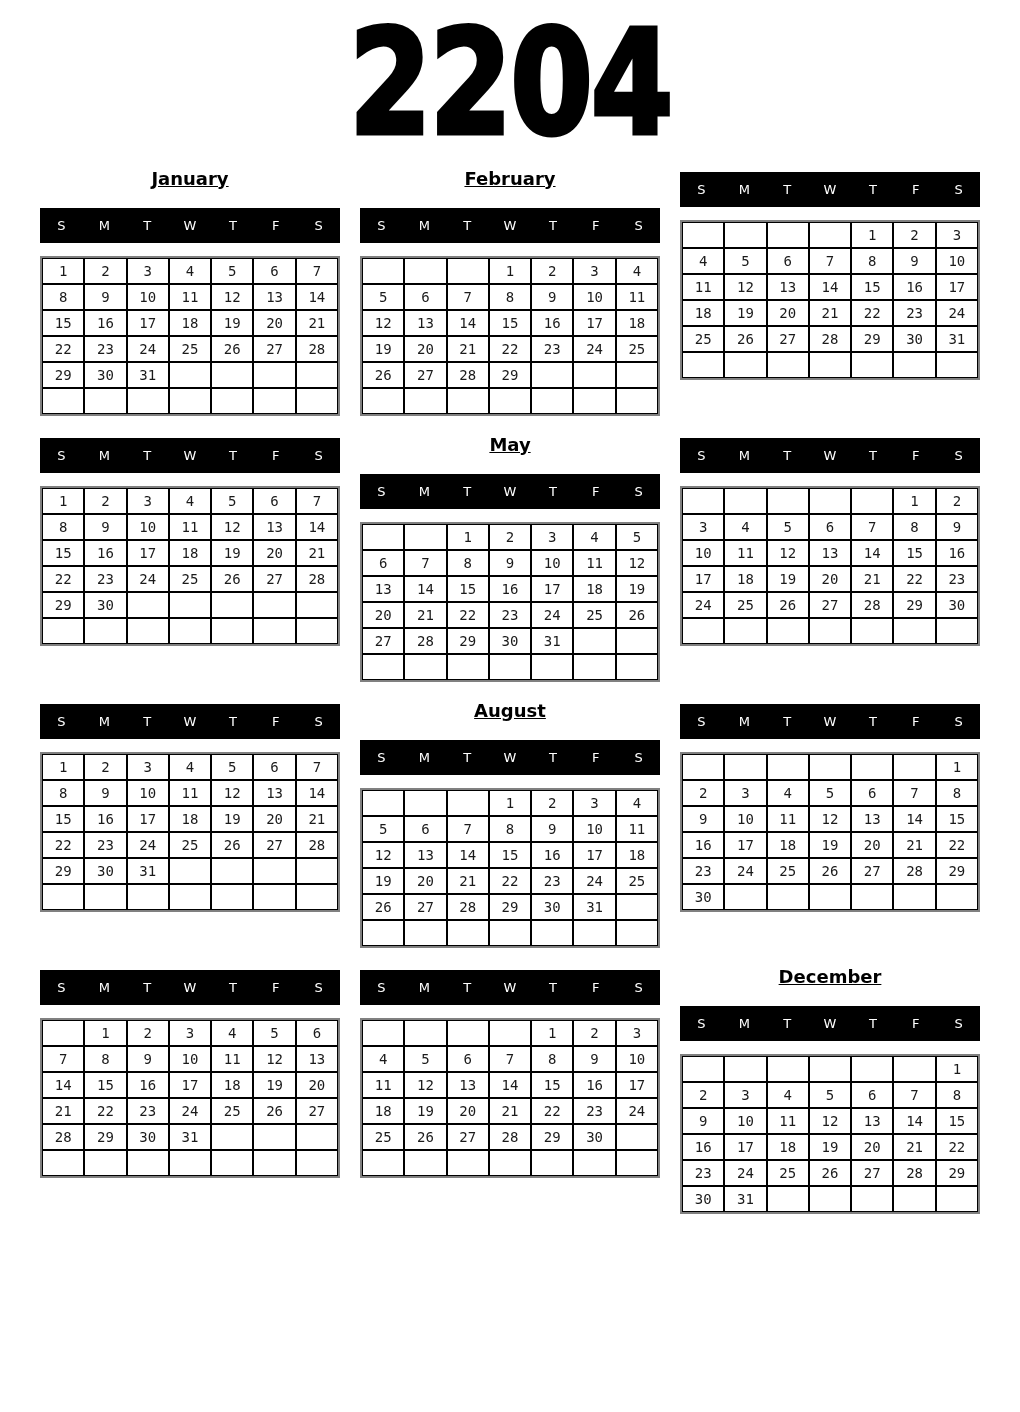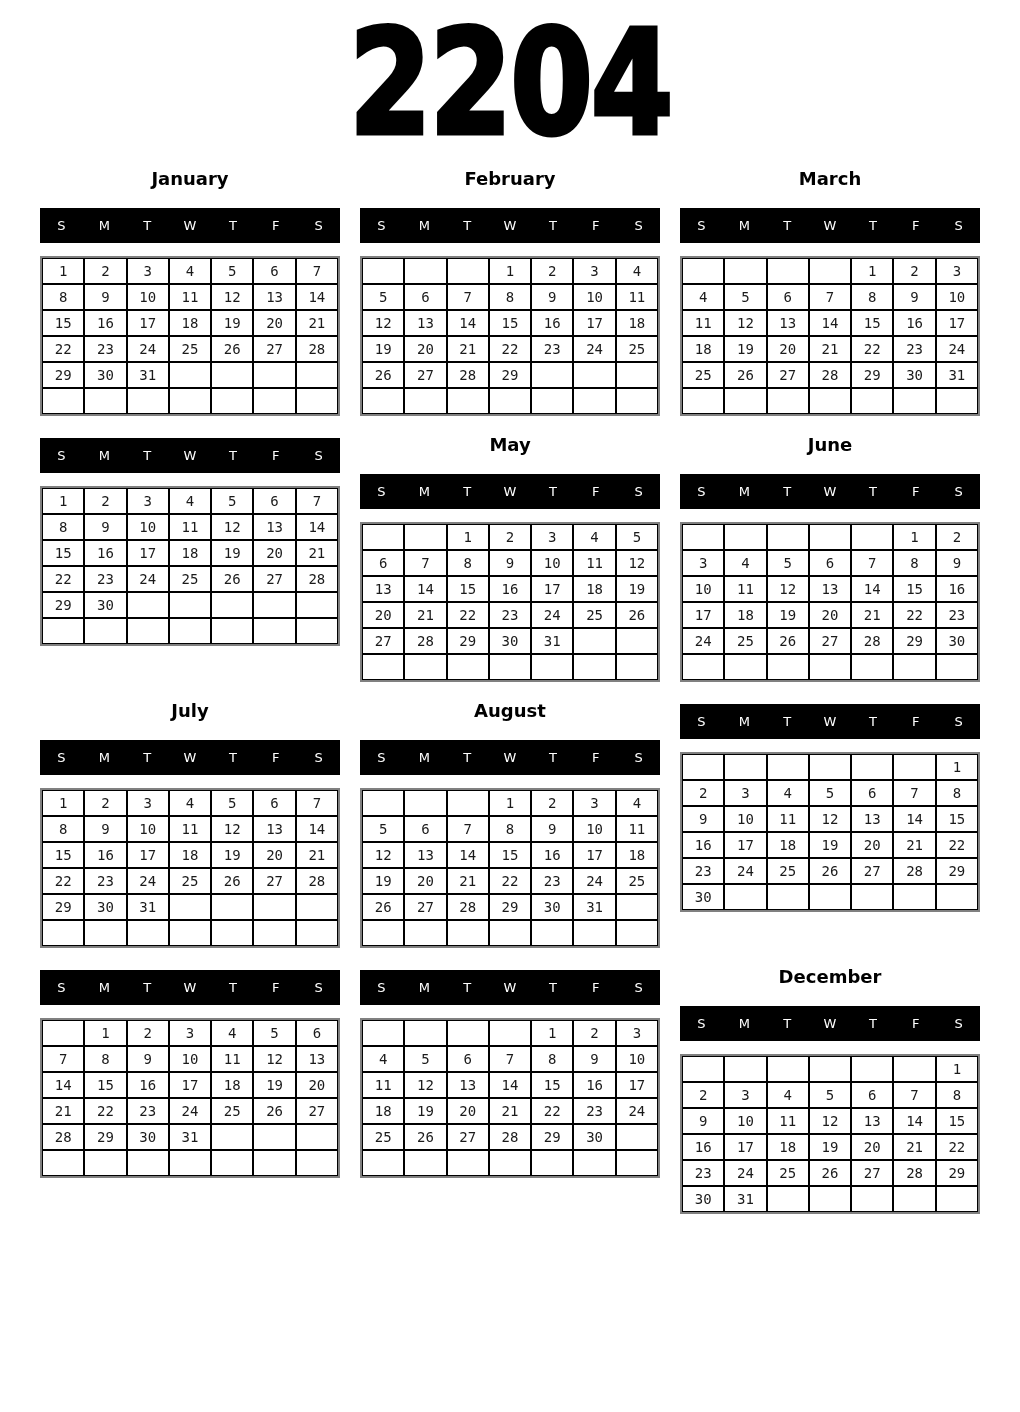--- a/index.html
+++ b/index.html
@@ -43,20 +43,21 @@
     margin-bottom: 10px;
   }
   .month-name {
     height: 36px;
     display: flex;
     align-items: center;
     justify-content: center;
     font-size: 18px;
     font-weight: bold;
     color: #000000;
+    text-decoration: underline;
   }
   .dow-row {
     margin-top: 12px;
     height: 35px;
     background: #000000;
     display: grid;
     grid-template-columns: repeat(7, 1fr);
   }
   .dow-cell {
     display: flex;
@@ -199,21 +200,20 @@
           <div class="day-cell"></div>
           <div class="day-cell"></div>
           <div class="day-cell"></div>
           <div class="day-cell"></div>
           <div class="day-cell"></div>
           <div class="day-cell"></div>
           <div class="day-cell"></div>
         </div>
       </div>
       <div class="month">
-        <div class="month-name">March</div>
         <div class="dow-row">
           <div class="dow-cell">S</div>
           <div class="dow-cell">M</div>
           <div class="dow-cell">T</div>
           <div class="dow-cell">W</div>
           <div class="dow-cell">T</div>
           <div class="dow-cell">F</div>
           <div class="dow-cell">S</div>
         </div>
         <div class="days-grid">
@@ -366,77 +366,75 @@
           <div class="day-cell"></div>
           <div class="day-cell"></div>
           <div class="day-cell"></div>
           <div class="day-cell"></div>
           <div class="day-cell"></div>
           <div class="day-cell"></div>
           <div class="day-cell"></div>
         </div>
       </div>
       <div class="month">
-        <div class="month-name">June</div>
-        <div class="dow-row">
-          <div class="dow-cell">S</div>
-          <div class="dow-cell">M</div>
-          <div class="dow-cell">T</div>
-          <div class="dow-cell">W</div>
-          <div class="dow-cell">T</div>
-          <div class="dow-cell">F</div>
-          <div class="dow-cell">S</div>
-        </div>
-        <div class="days-grid">
-          <div class="day-cell"></div>
-          <div class="day-cell"></div>
-          <div class="day-cell"></div>
-          <div class="day-cell"></div>
-          <div class="day-cell"></div>
-          <div class="day-cell">1</div>
-          <div class="day-cell">2</div>
-          <div class="day-cell">3</div>
-          <div class="day-cell">4</div>
-          <div class="day-cell">5</div>
-          <div class="day-cell">6</div>
-          <div class="day-cell">7</div>
-          <div class="day-cell">8</div>
-          <div class="day-cell">9</div>
-          <div class="day-cell">10</div>
-          <div class="day-cell">11</div>
-          <div class="day-cell">12</div>
-          <div class="day-cell">13</div>
-          <div class="day-cell">14</div>
-          <div class="day-cell">15</div>
-          <div class="day-cell">16</div>
-          <div class="day-cell">17</div>
-          <div class="day-cell">18</div>
-          <div class="day-cell">19</div>
-          <div class="day-cell">20</div>
-          <div class="day-cell">21</div>
-          <div class="day-cell">22</div>
-          <div class="day-cell">23</div>
-          <div class="day-cell">24</div>
-          <div class="day-cell">25</div>
-          <div class="day-cell">26</div>
-          <div class="day-cell">27</div>
-          <div class="day-cell">28</div>
-          <div class="day-cell">29</div>
-          <div class="day-cell">30</div>
-          <div class="day-cell"></div>
-          <div class="day-cell"></div>
-          <div class="day-cell"></div>
-          <div class="day-cell"></div>
-          <div class="day-cell"></div>
-          <div class="day-cell"></div>
-          <div class="day-cell"></div>
-        </div>
-      </div>
-      <div class="month">
-        <div class="month-name">July</div>
+        <div class="dow-row">
+          <div class="dow-cell">S</div>
+          <div class="dow-cell">M</div>
+          <div class="dow-cell">T</div>
+          <div class="dow-cell">W</div>
+          <div class="dow-cell">T</div>
+          <div class="dow-cell">F</div>
+          <div class="dow-cell">S</div>
+        </div>
+        <div class="days-grid">
+          <div class="day-cell"></div>
+          <div class="day-cell"></div>
+          <div class="day-cell"></div>
+          <div class="day-cell"></div>
+          <div class="day-cell"></div>
+          <div class="day-cell">1</div>
+          <div class="day-cell">2</div>
+          <div class="day-cell">3</div>
+          <div class="day-cell">4</div>
+          <div class="day-cell">5</div>
+          <div class="day-cell">6</div>
+          <div class="day-cell">7</div>
+          <div class="day-cell">8</div>
+          <div class="day-cell">9</div>
+          <div class="day-cell">10</div>
+          <div class="day-cell">11</div>
+          <div class="day-cell">12</div>
+          <div class="day-cell">13</div>
+          <div class="day-cell">14</div>
+          <div class="day-cell">15</div>
+          <div class="day-cell">16</div>
+          <div class="day-cell">17</div>
+          <div class="day-cell">18</div>
+          <div class="day-cell">19</div>
+          <div class="day-cell">20</div>
+          <div class="day-cell">21</div>
+          <div class="day-cell">22</div>
+          <div class="day-cell">23</div>
+          <div class="day-cell">24</div>
+          <div class="day-cell">25</div>
+          <div class="day-cell">26</div>
+          <div class="day-cell">27</div>
+          <div class="day-cell">28</div>
+          <div class="day-cell">29</div>
+          <div class="day-cell">30</div>
+          <div class="day-cell"></div>
+          <div class="day-cell"></div>
+          <div class="day-cell"></div>
+          <div class="day-cell"></div>
+          <div class="day-cell"></div>
+          <div class="day-cell"></div>
+          <div class="day-cell"></div>
+        </div>
+      </div>
+      <div class="month">
         <div class="dow-row">
           <div class="dow-cell">S</div>
           <div class="dow-cell">M</div>
           <div class="dow-cell">T</div>
           <div class="dow-cell">W</div>
           <div class="dow-cell">T</div>
           <div class="dow-cell">F</div>
           <div class="dow-cell">S</div>
         </div>
         <div class="days-grid">

